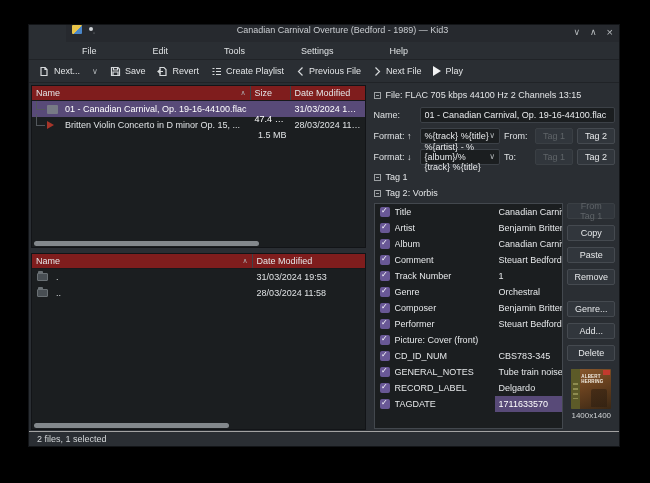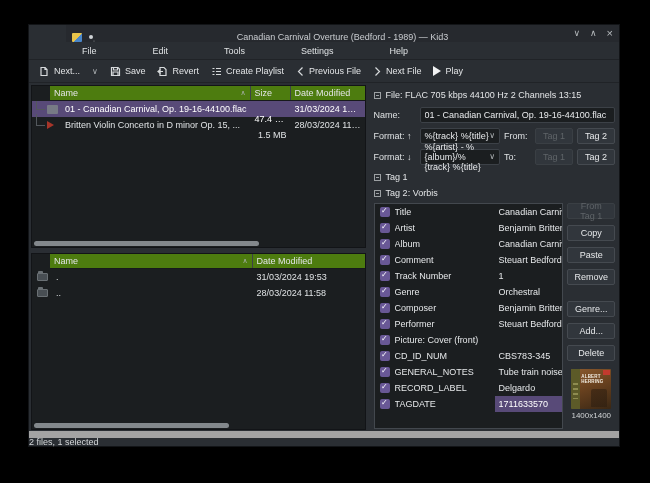--- a/index.html
+++ b/index.html
@@ -4,21 +4,21 @@
 <style>
   * { margin:0; padding:0; box-sizing:border-box; }
   html,body { width:650px; height:483px; background:#000; overflow:hidden;
               font-family:"Liberation Sans", sans-serif; font-size:9px; color:#dfe2e4; }
 
   .window { position:absolute; left:28px; top:24px; width:592px; height:423px;
             background:var(--chrome,#2a2e33); border:1px solid #121417;
             display:flex; flex-direction:column; }
 
   
-  .titlebar { height:17px; flex:0 0 17px; display:flex; align-items:flex-end;
+  .titlebar { height:17px; flex:0 0 17px; display:flex; align-items:flex-start;
               background:#26292e; padding:0 6px; position:relative;margin-left:37px; }
   .tb-icons { display:flex; gap:6px; align-items:center; }
   .app-icon { width:10px; height:9px; background:linear-gradient(135deg,#e8c44a 0 55%,#4a86c8 55% 100%); border-radius:1px; }
   .pin-icon { width:8px; height:8px; position:relative; }
   .pin-icon::after { content:""; position:absolute; left:1px; top:1px; width:4px; height:4px;
                      background:#cfd3d6; border-radius:50%; box-shadow:3px 4px 0 -1.5px #9aa0a4; }
   .tb-title { position:absolute; left:0; right:0; text-align:center; color:#c9ccd0; font-size:9px; pointer-events:none; }
   .tb-controls { margin-left:auto; display:flex; gap:10px; z-index:2; }
   .tb-btn { color:#b7bbbe; font-size:9px; line-height:15px; cursor:default; }
   .tb-btn.min::after { content:"∨"; }
@@ -42,21 +42,21 @@
   .main { flex:1 1 auto; display:flex; min-height:0; }
   .left-panel { flex:0 0 267px; display:flex; flex-direction:column; padding:2px 1px 1px 2px; min-height:0; }
   .splitter { flex:0 0 3px; background:var(--chrome,#2a2e33); }
   .right-panel { flex:1 1 auto; display:flex; flex-direction:column; padding:3px 4px 2px 4px; min-width:0; }
 
   
   .listview { background:#1b1e20; border:1px solid #121417; display:flex; flex-direction:column; min-height:0; }
   .lv-top { flex:0 0 163px; }
   .lv-gap { flex:0 0 5px; }
   .lv-bottom { flex:1 1 auto; }
-  .lv-header { display:flex; height:15px; flex:0 0 15px; background:#4d7c0f; border-bottom:1px solid #17191c; align-items:center;margin-left:18px; }
+  .lv-header { display:flex; height:15px; flex:0 0 15px; background:#7f1d1d; border-bottom:1px solid #17191c; align-items:center; }
   .lv-col { padding:0 4px; color:#e3e5e7; border-right:1px solid #3d4247; height:100%; display:flex; align-items:center; overflow:hidden; white-space:nowrap; }
   .lv-col:last-child { border-right:none; }
   .sort-asc::after { content:"∧"; font-size:7px; color:#aeb2b5; margin-left:auto; padding-left:3px; }
   .col-name { flex:1 1 auto; min-width:0; }
   .col-size { flex:0 0 40px; }
   .col-date { flex:0 0 74px; }
   .col-date2 { flex:0 0 112px; }
   .lv-body { flex:1 1 auto; overflow:hidden; }
   .lv-row { display:flex; height:16px; align-items:center; white-space:nowrap; }
   .lv-row.selected { background:var(--selection,#584a78); color:#fff; }
@@ -107,21 +107,21 @@
   .art .strip { position:absolute; left:0; top:0; bottom:0; width:9px; background:#5c5a28; }
   .art .strip::after { content:""; position:absolute; left:2px; top:14px; width:5px; height:16px;
                        background:repeating-linear-gradient(#8e8c50 0 2px,transparent 2px 5px); }
   .art .redmark { position:absolute; right:1px; top:1px; width:7px; height:5px; background:#c23a2e; }
   .art .cover-title { position:absolute; left:10px; top:5px; right:1px; color:#f2ede2; font-size:4.5px; font-weight:bold; letter-spacing:.2px; }
   .art .figures { position:absolute; right:4px; bottom:2px; width:16px; height:18px;
                   background:linear-gradient(#2c1d10 0 100%); opacity:.55; border-radius:2px 2px 0 0; }
   .art-caption { color:#cfd2d4; font-size:8px; }
 
   
-  .statusbar { height:15px; flex:0 0 15px; border-top:7px solid #a3a3a3; display:flex; align-items:center; padding:0 0; color:#d4d7d9; }
+  .statusbar { height:15px; flex:0 0 15px; border-top:1px solid #a3a3a3; display:flex; align-items:center; padding:0 8px; color:#d4d7d9; }
 
   svg .st { stroke:#d7dadc; stroke-width:1.2; fill:none; }
 </style>
 </head>
 <body>
 
 <div class="window">
 
   <div class="titlebar">
     <div class="tb-title">Canadian Carnival Overture (Bedford - 1989) — Kid3</div>

